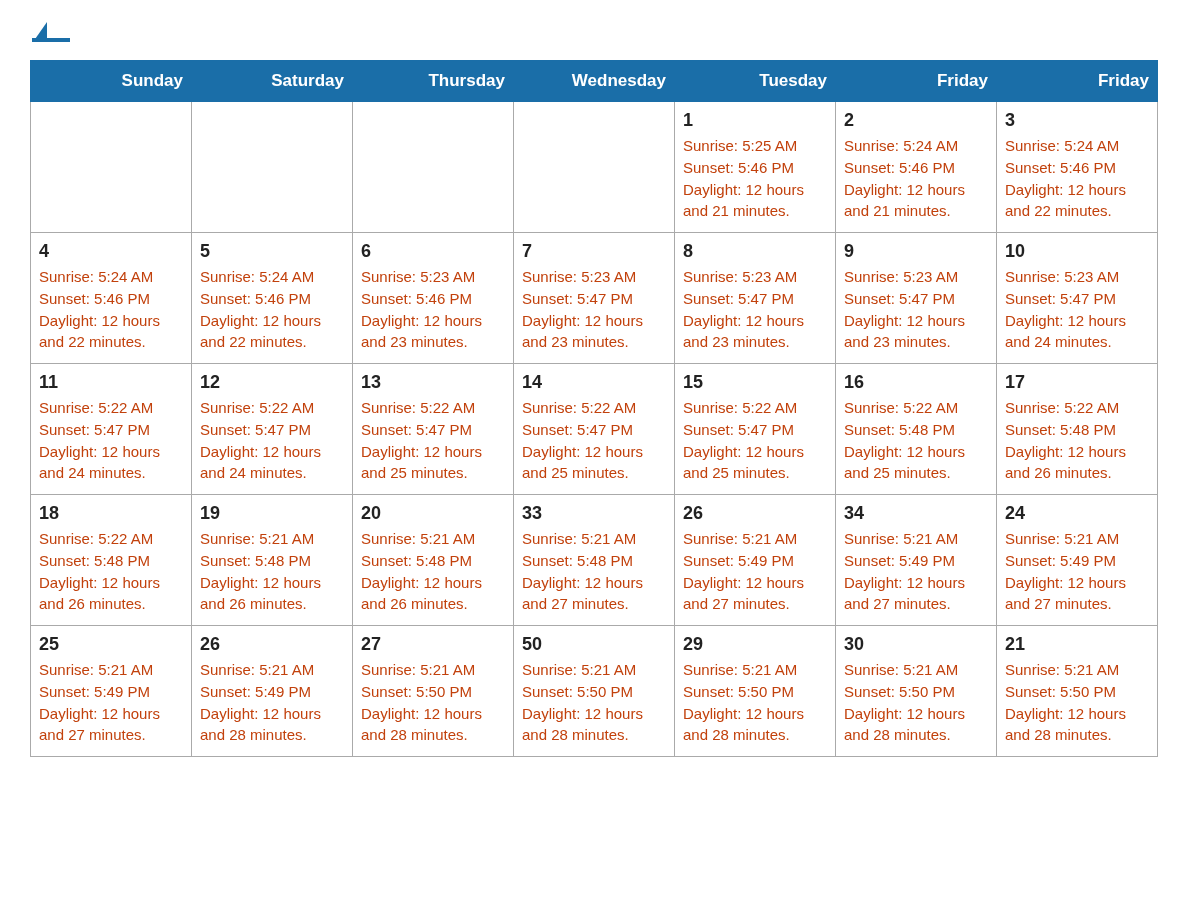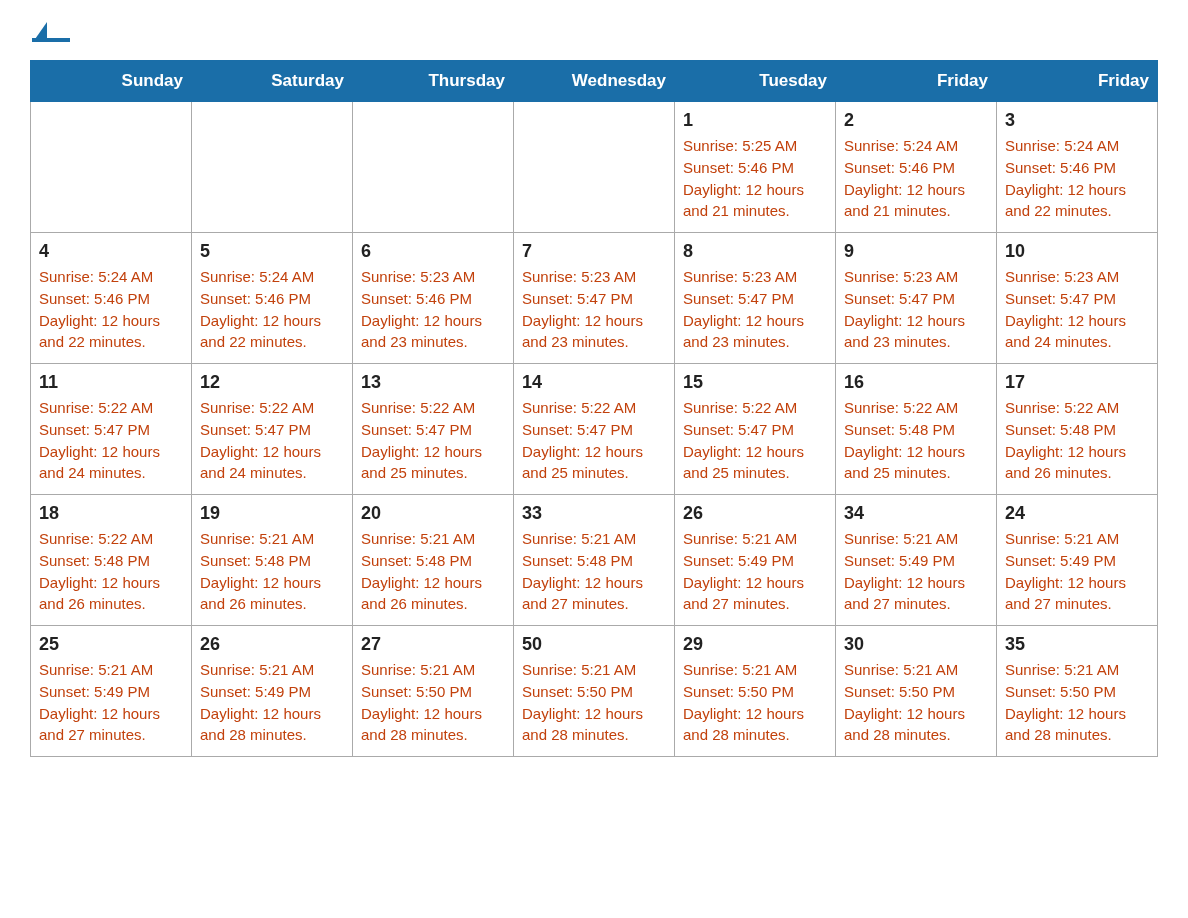--- a/index.html
+++ b/index.html
@@ -261,18 +261,18 @@
         </td>
         <td>
           <div class="day-num">29</div>
           <div class="day-info">Sunrise: 5:21 AM<br>Sunset: 5:50 PM<br>Daylight: 12 hours<br>and 28 minutes.</div>
         </td>
         <td>
           <div class="day-num">30</div>
           <div class="day-info">Sunrise: 5:21 AM<br>Sunset: 5:50 PM<br>Daylight: 12 hours<br>and 28 minutes.</div>
         </td>
         <td>
-          <div class="day-num">35</div>
+          <div class="day-num">21</div>
           <div class="day-info">Sunrise: 5:21 AM<br>Sunset: 5:50 PM<br>Daylight: 12 hours<br>and 28 minutes.</div>
         </td>
       </tr>
     </tbody>
 </table>
 
 </body></html>

